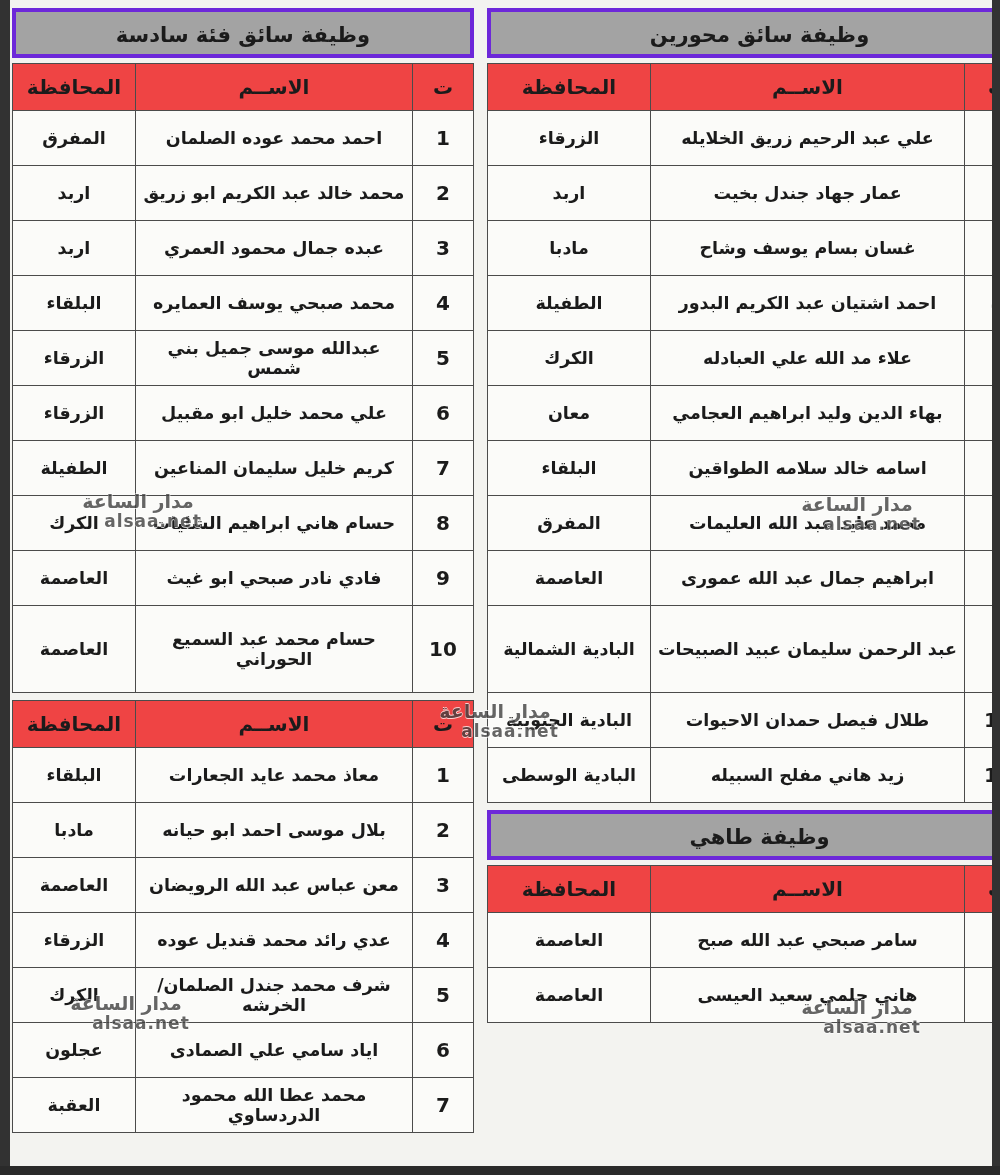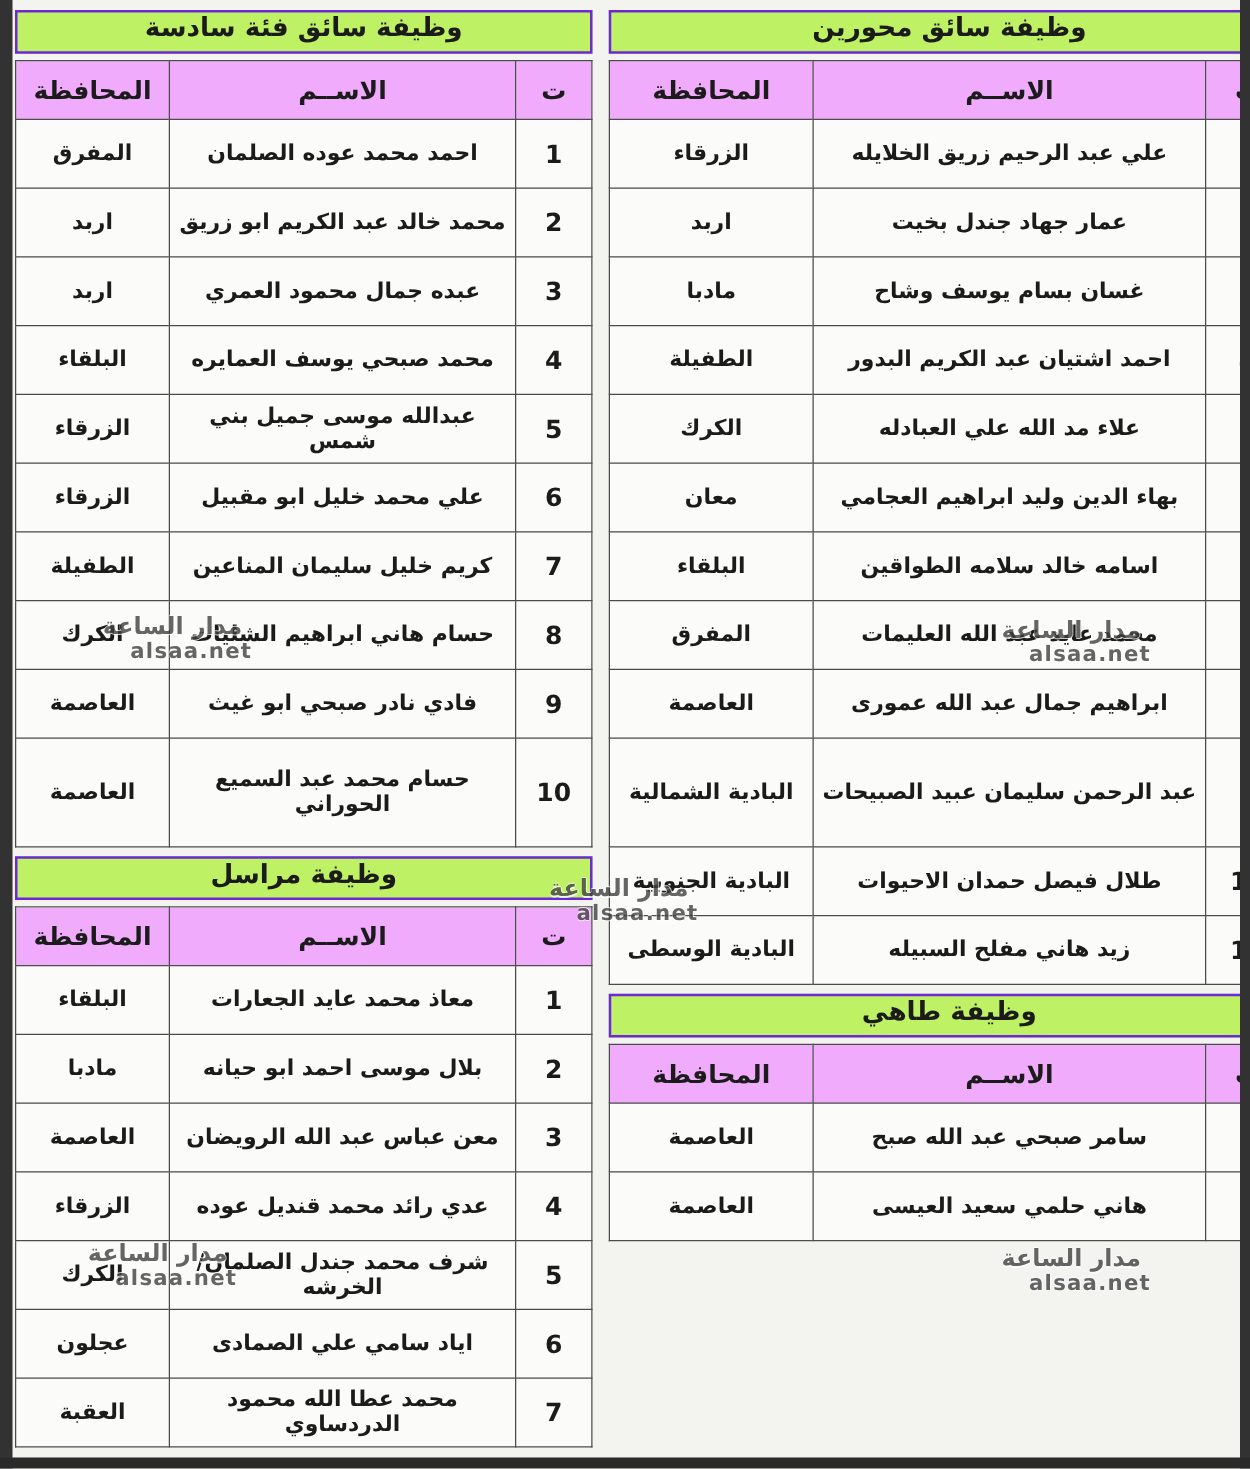--- a/index.html
+++ b/index.html
@@ -15,30 +15,30 @@
   .edge-right{right:0;top:0;width:8px;height:100%;}
   .edge-bottom{left:0;bottom:0;width:100%;height:9px;background:#2a2a2a;}
 
   
   .group{position:absolute;top:8px;}
   .g-right{left:487px;width:545px;}
   .g-left{left:12px;width:462px;}
 
   .tbl{margin-bottom:7px;}
   .tbl-title{
-    background:#bef264;border:2px solid #6d28d9;
-    text-align:center;font-size:21px;padding:0 0 7px;
+    background:#a3a3a3;border:4px solid #6d28d9;
+    text-align:center;font-size:21px;padding:11px 0 7px;
     margin-bottom:5px;letter-spacing:.3px;
   }
   table.roster{width:100%;border-collapse:collapse;background:#fbfbf9;table-layout:fixed;}
   table.roster th,table.roster td{
     border:1.6px solid #4b4b4b;text-align:center;vertical-align:middle;
     font-weight:bold;padding:2px 5px;overflow:hidden;
   }
-  table.roster thead th{background:#f0abfc;height:42px;font-size:20px;}
+  table.roster thead th{background:#ef4444;height:42px;font-size:20px;}
   table.roster td{height:50px;font-size:17.5px;}
   .c-n{white-space:pre-line;font-size:20px !important;line-height:1.05;}
   tr.tall td{height:82px;}
   
   .g-right .c-n{width:56px;}   .g-right .c-gov{width:152px;}
   .g-left  .c-n{width:50px;}   .g-left  .c-gov{width:112px;}
   .t-courier td{height:53px;}
 
   
   .wm{
@@ -222,21 +222,20 @@
             <tr class="tall">
               <td class="c-n">10</td>
               <td class="c-name">حسام محمد عبد السميع الحوراني</td>
               <td class="c-gov">العاصمة</td>
             </tr>
           </tbody>
       </table>
     </section>
 
     <section class="tbl">
-      <div class="tbl-title">وظيفة مراسل</div>
       <table class="roster t-courier">
         <thead>
           <tr>
             <th class="c-n">ت</th>
             <th class="c-name">الاســم</th>
             <th class="c-gov">المحافظة</th>
           </tr>
         </thead>
         <tbody>
             <tr>

